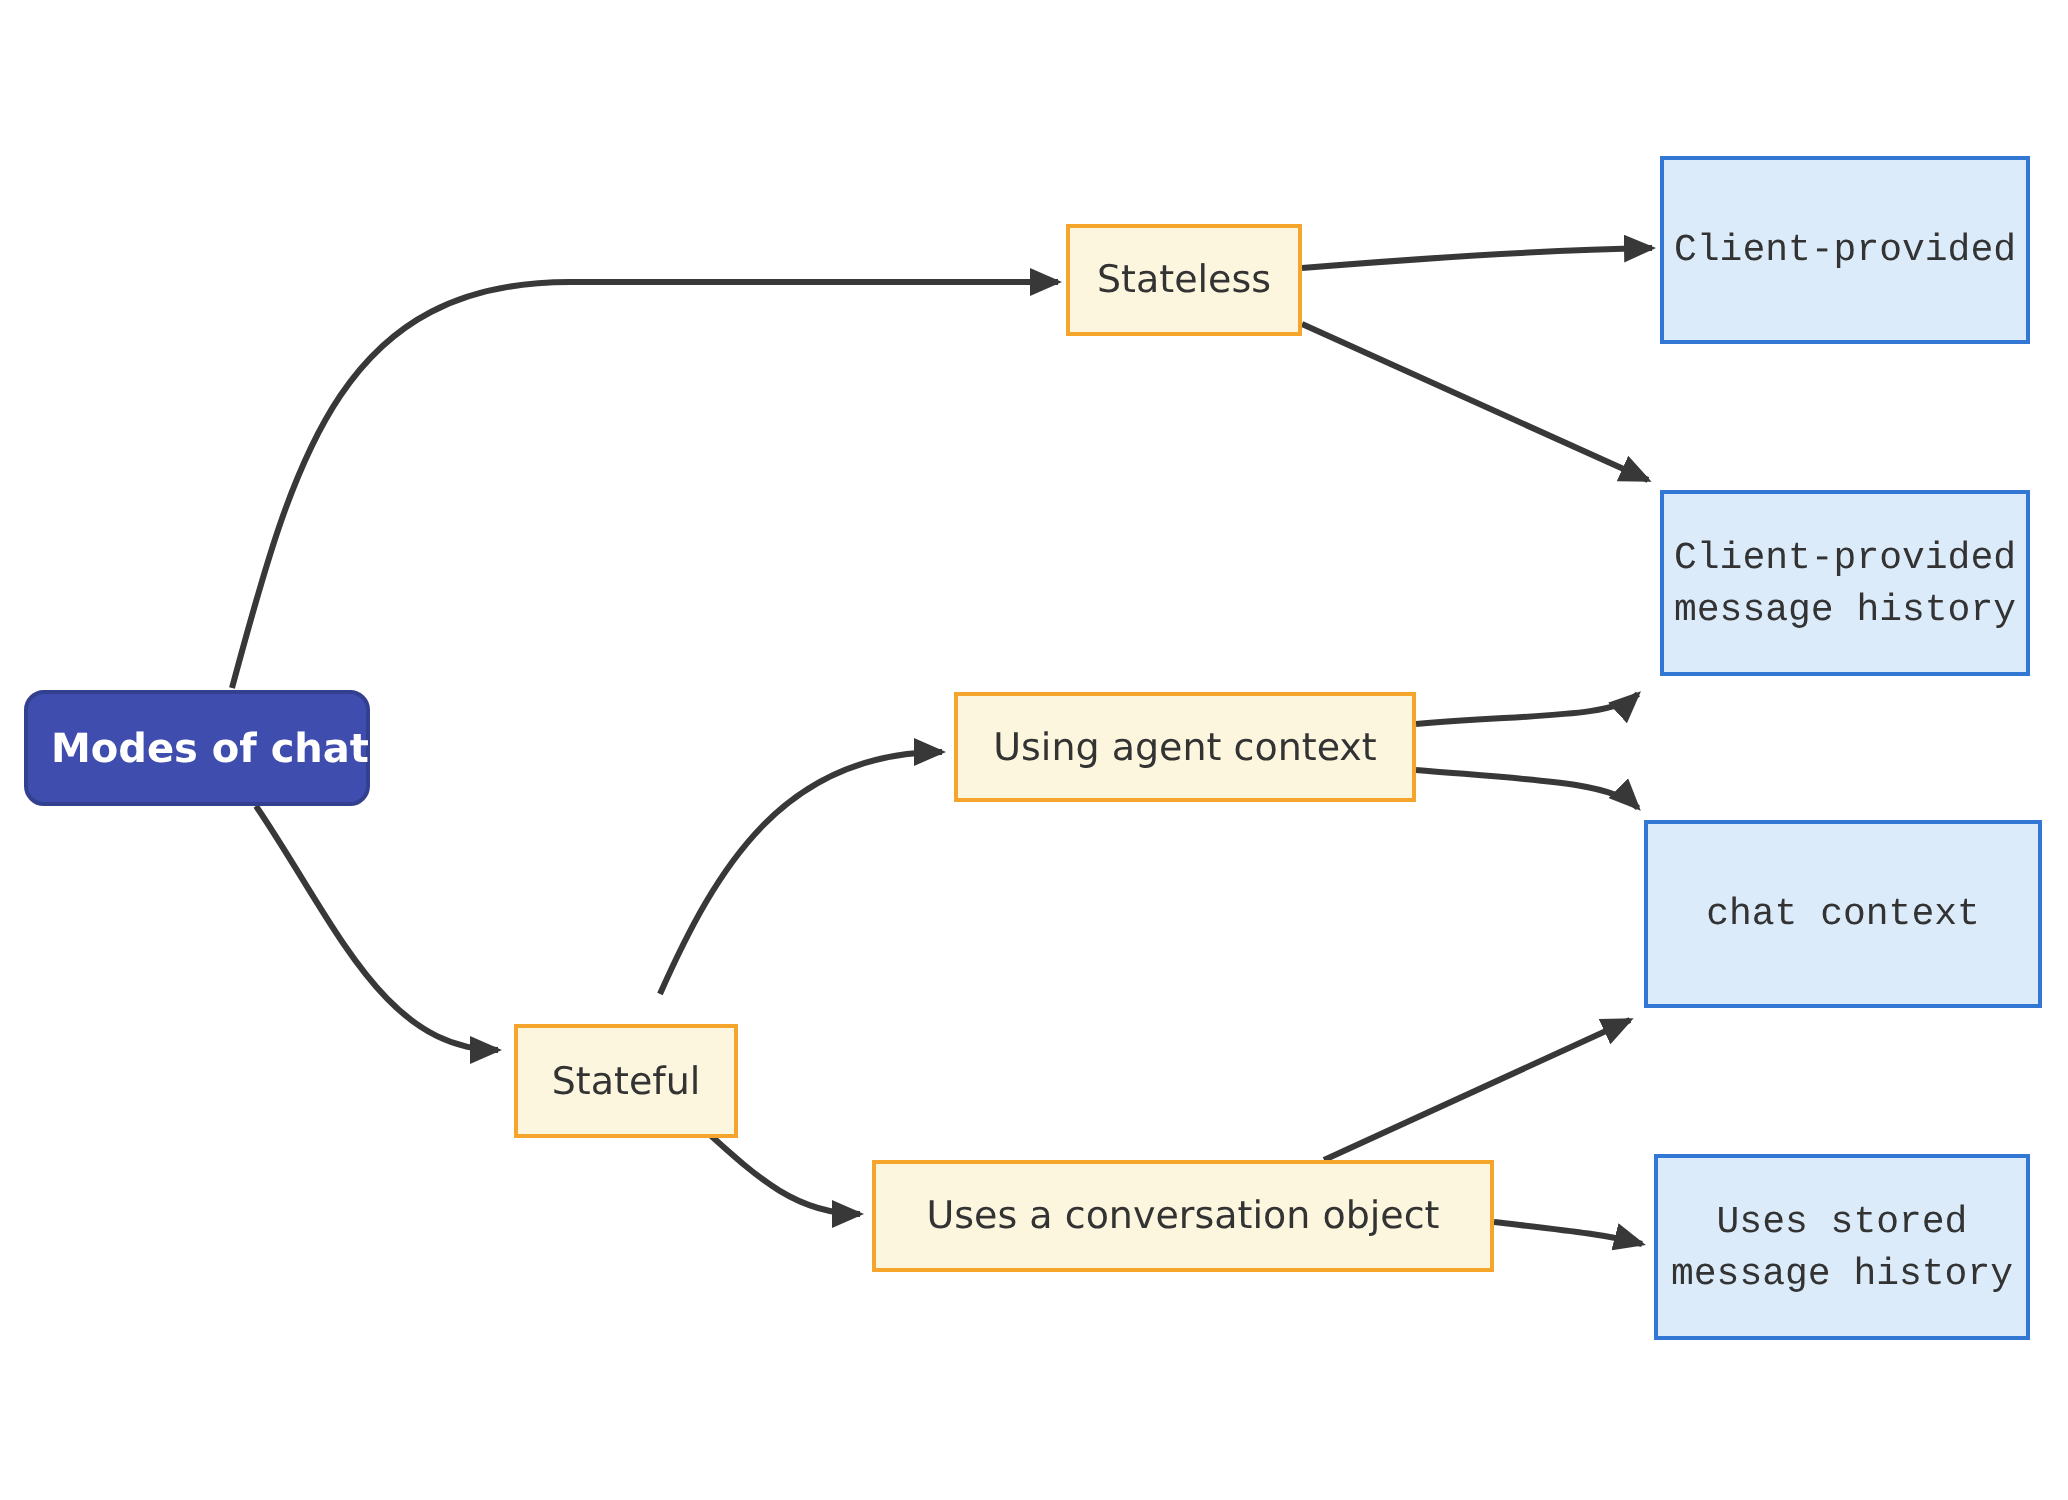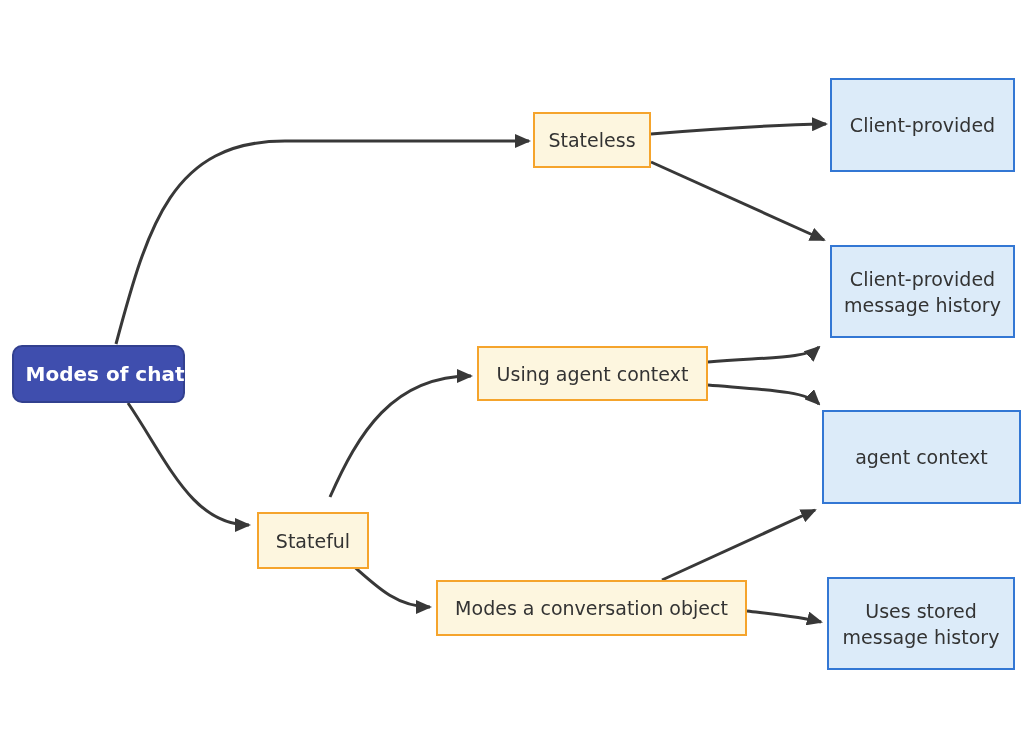--- a/index.html
+++ b/index.html
@@ -56,20 +56,21 @@
     font-size: 20px;
     padding-left: 13px;
   }
   .node.branch {
     background: var(--branch_fill);
     border: 2px solid var(--branch_border);
   }
   .node.leaf {
     background: var(--leaf_fill);
     border: 2px solid var(--leaf_border);
+    font-family: Liberation Mono, monospace;
   }
   
   #n-root        { left: 12px;  top: 345px; width: 173px; height: 58px; }
   #n-stateless   { left: 533px; top: 112px; width: 118px; height: 56px; }
   #n-inline      { left: 830px; top: 78px;  width: 185px; height: 94px; }
   #n-history     { left: 830px; top: 245px; width: 185px; height: 93px; }
   #n-agentctx    { left: 477px; top: 346px; width: 231px; height: 55px; align-items: center; }
   #n-stateful    { left: 257px; top: 497px; width: 112px; height: 57px; margin-top: 15px; }
   #n-predefined  { left: 822px; top: 410px; width: 199px; height: 94px; }
   #n-convobj     { left: 436px; top: 580px; width: 311px; height: 56px; }
@@ -117,25 +118,25 @@
 
   <div class="node branch" id="n-agentctx">
     <span class="line">Using agent context</span>
   </div>
 
   <div class="node branch" id="n-stateful">
     <span class="line">Stateful</span>
   </div>
 
   <div class="node leaf" id="n-predefined">
-    <span class="line">agent context</span>
+    <span class="line">chat context</span>
   </div>
 
   <div class="node branch" id="n-convobj">
-    <span class="line">Modes a conversation object</span>
+    <span class="line">Uses a conversation object</span>
   </div>
 
   <div class="node leaf" id="n-stored">
     <span class="line">Uses stored</span>
     <span class="line">message history</span>
   </div>
 
 </div>
 
 </body></html>

